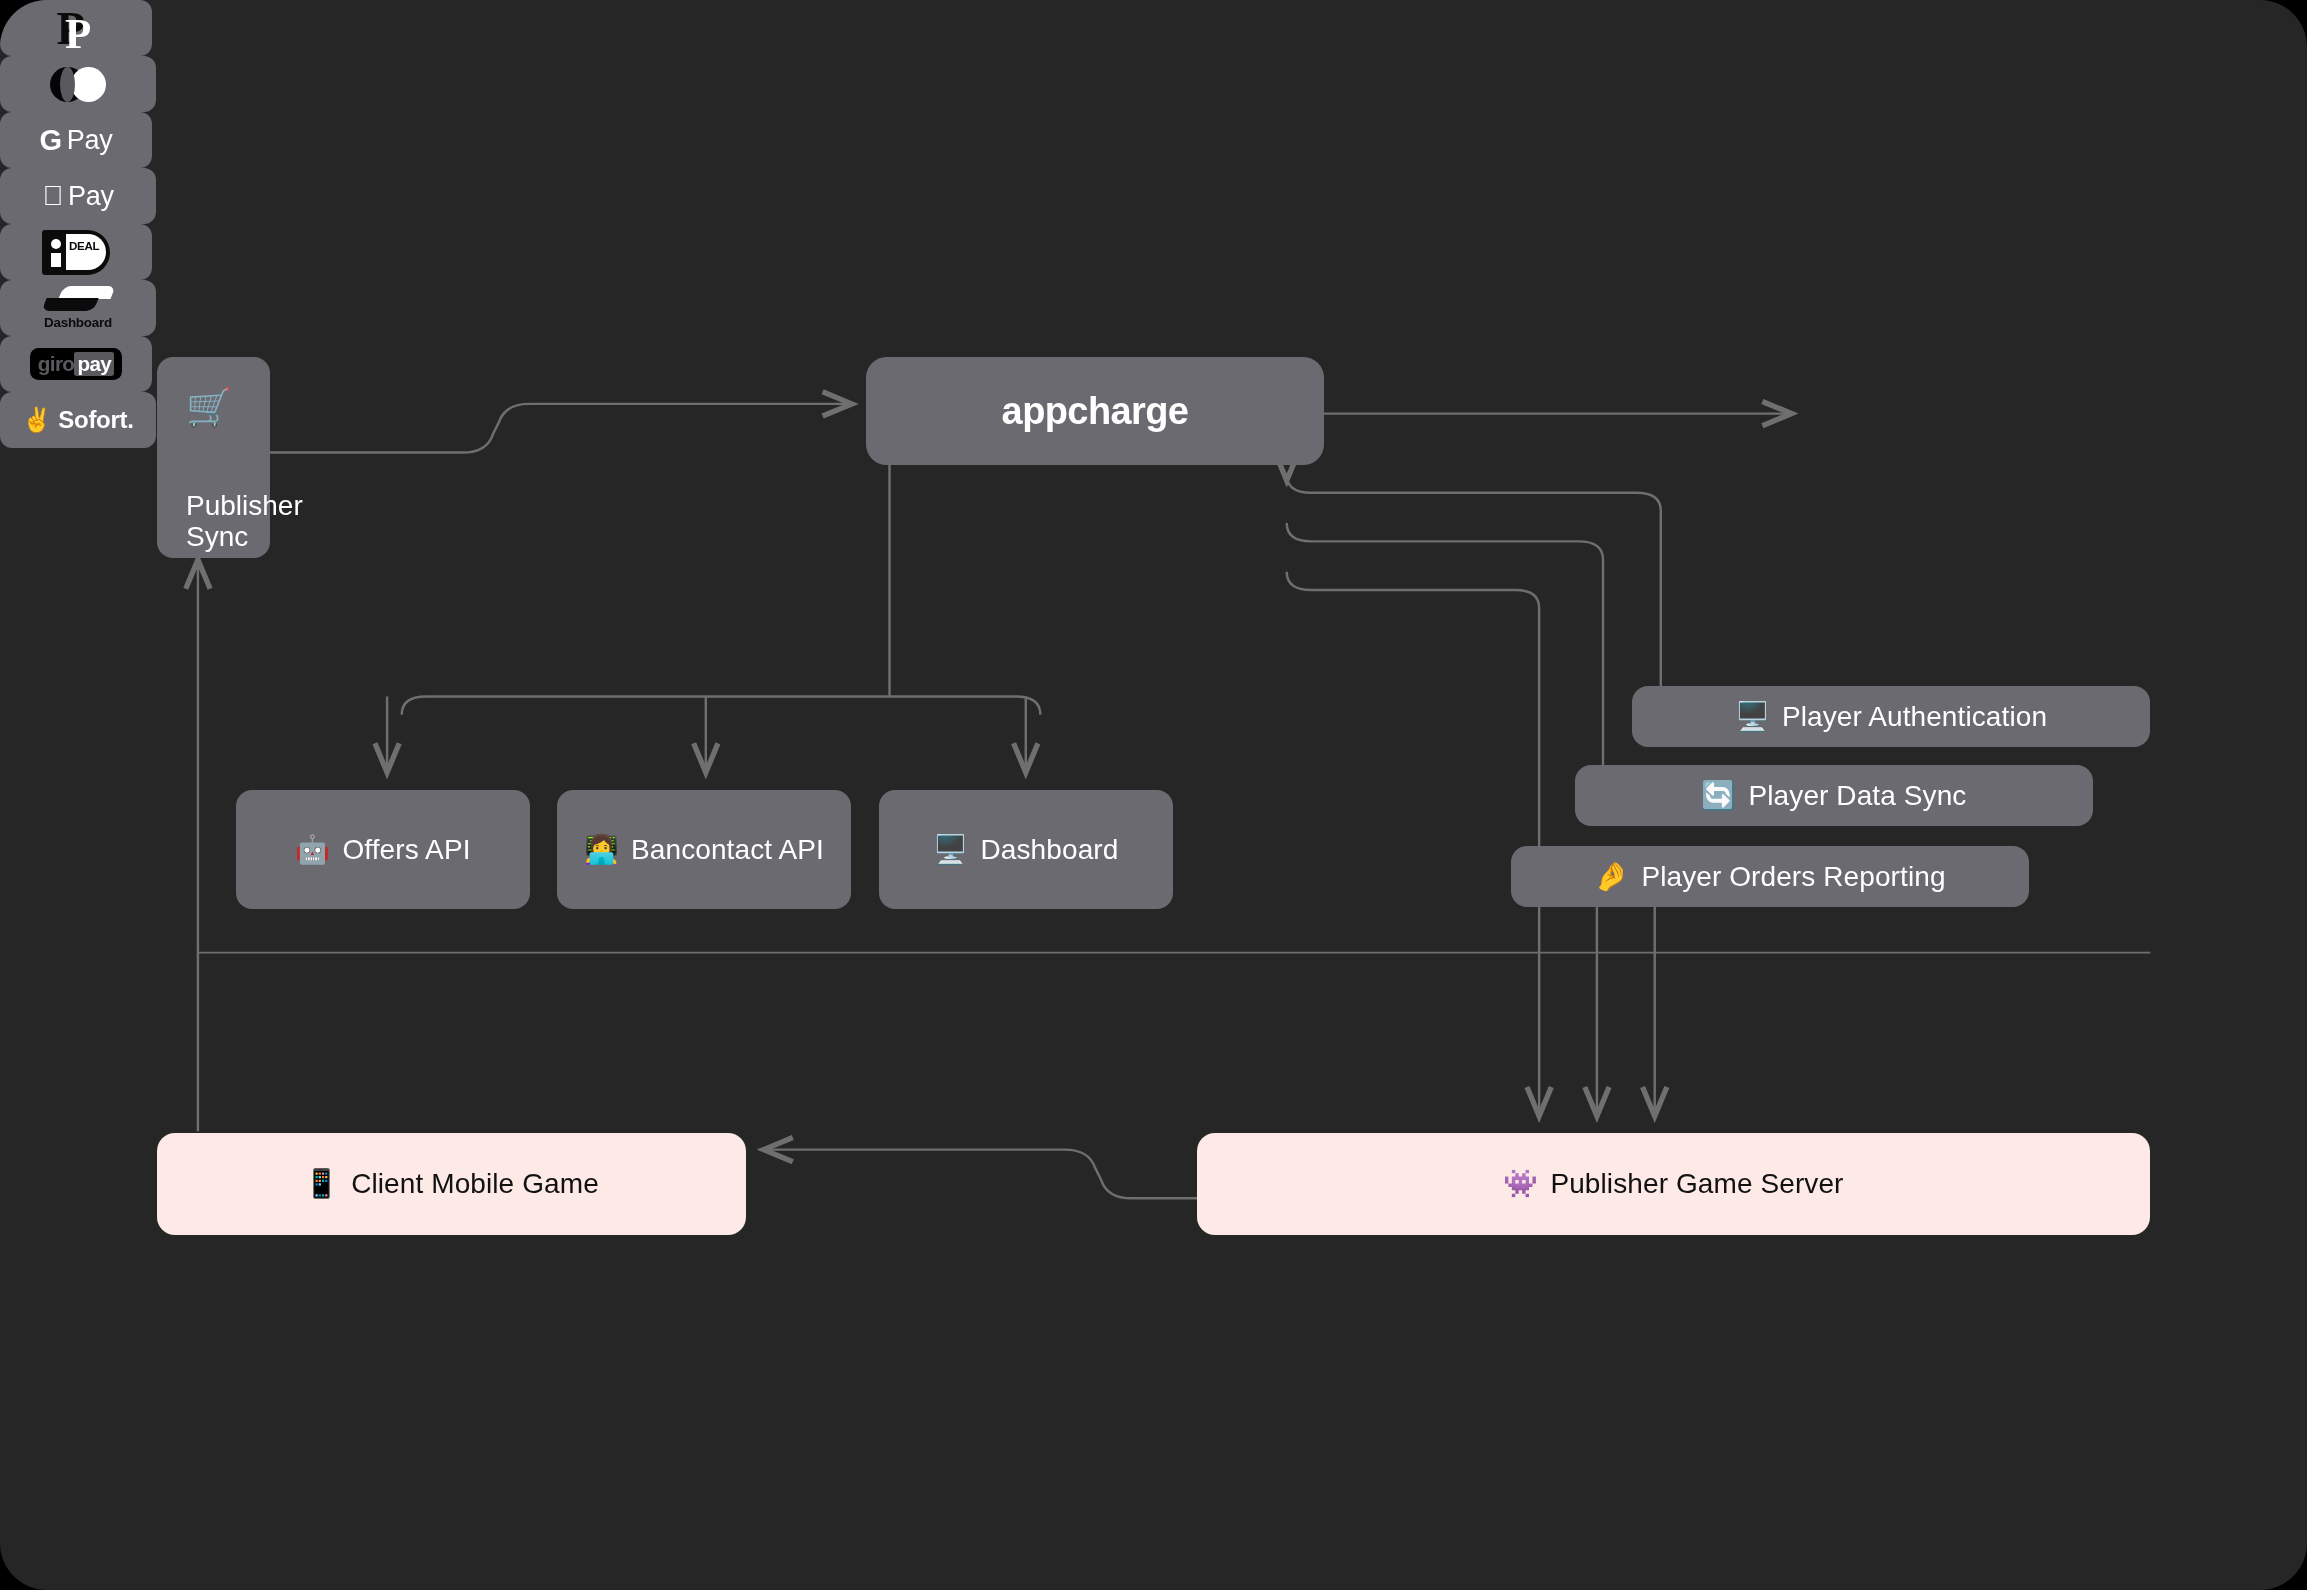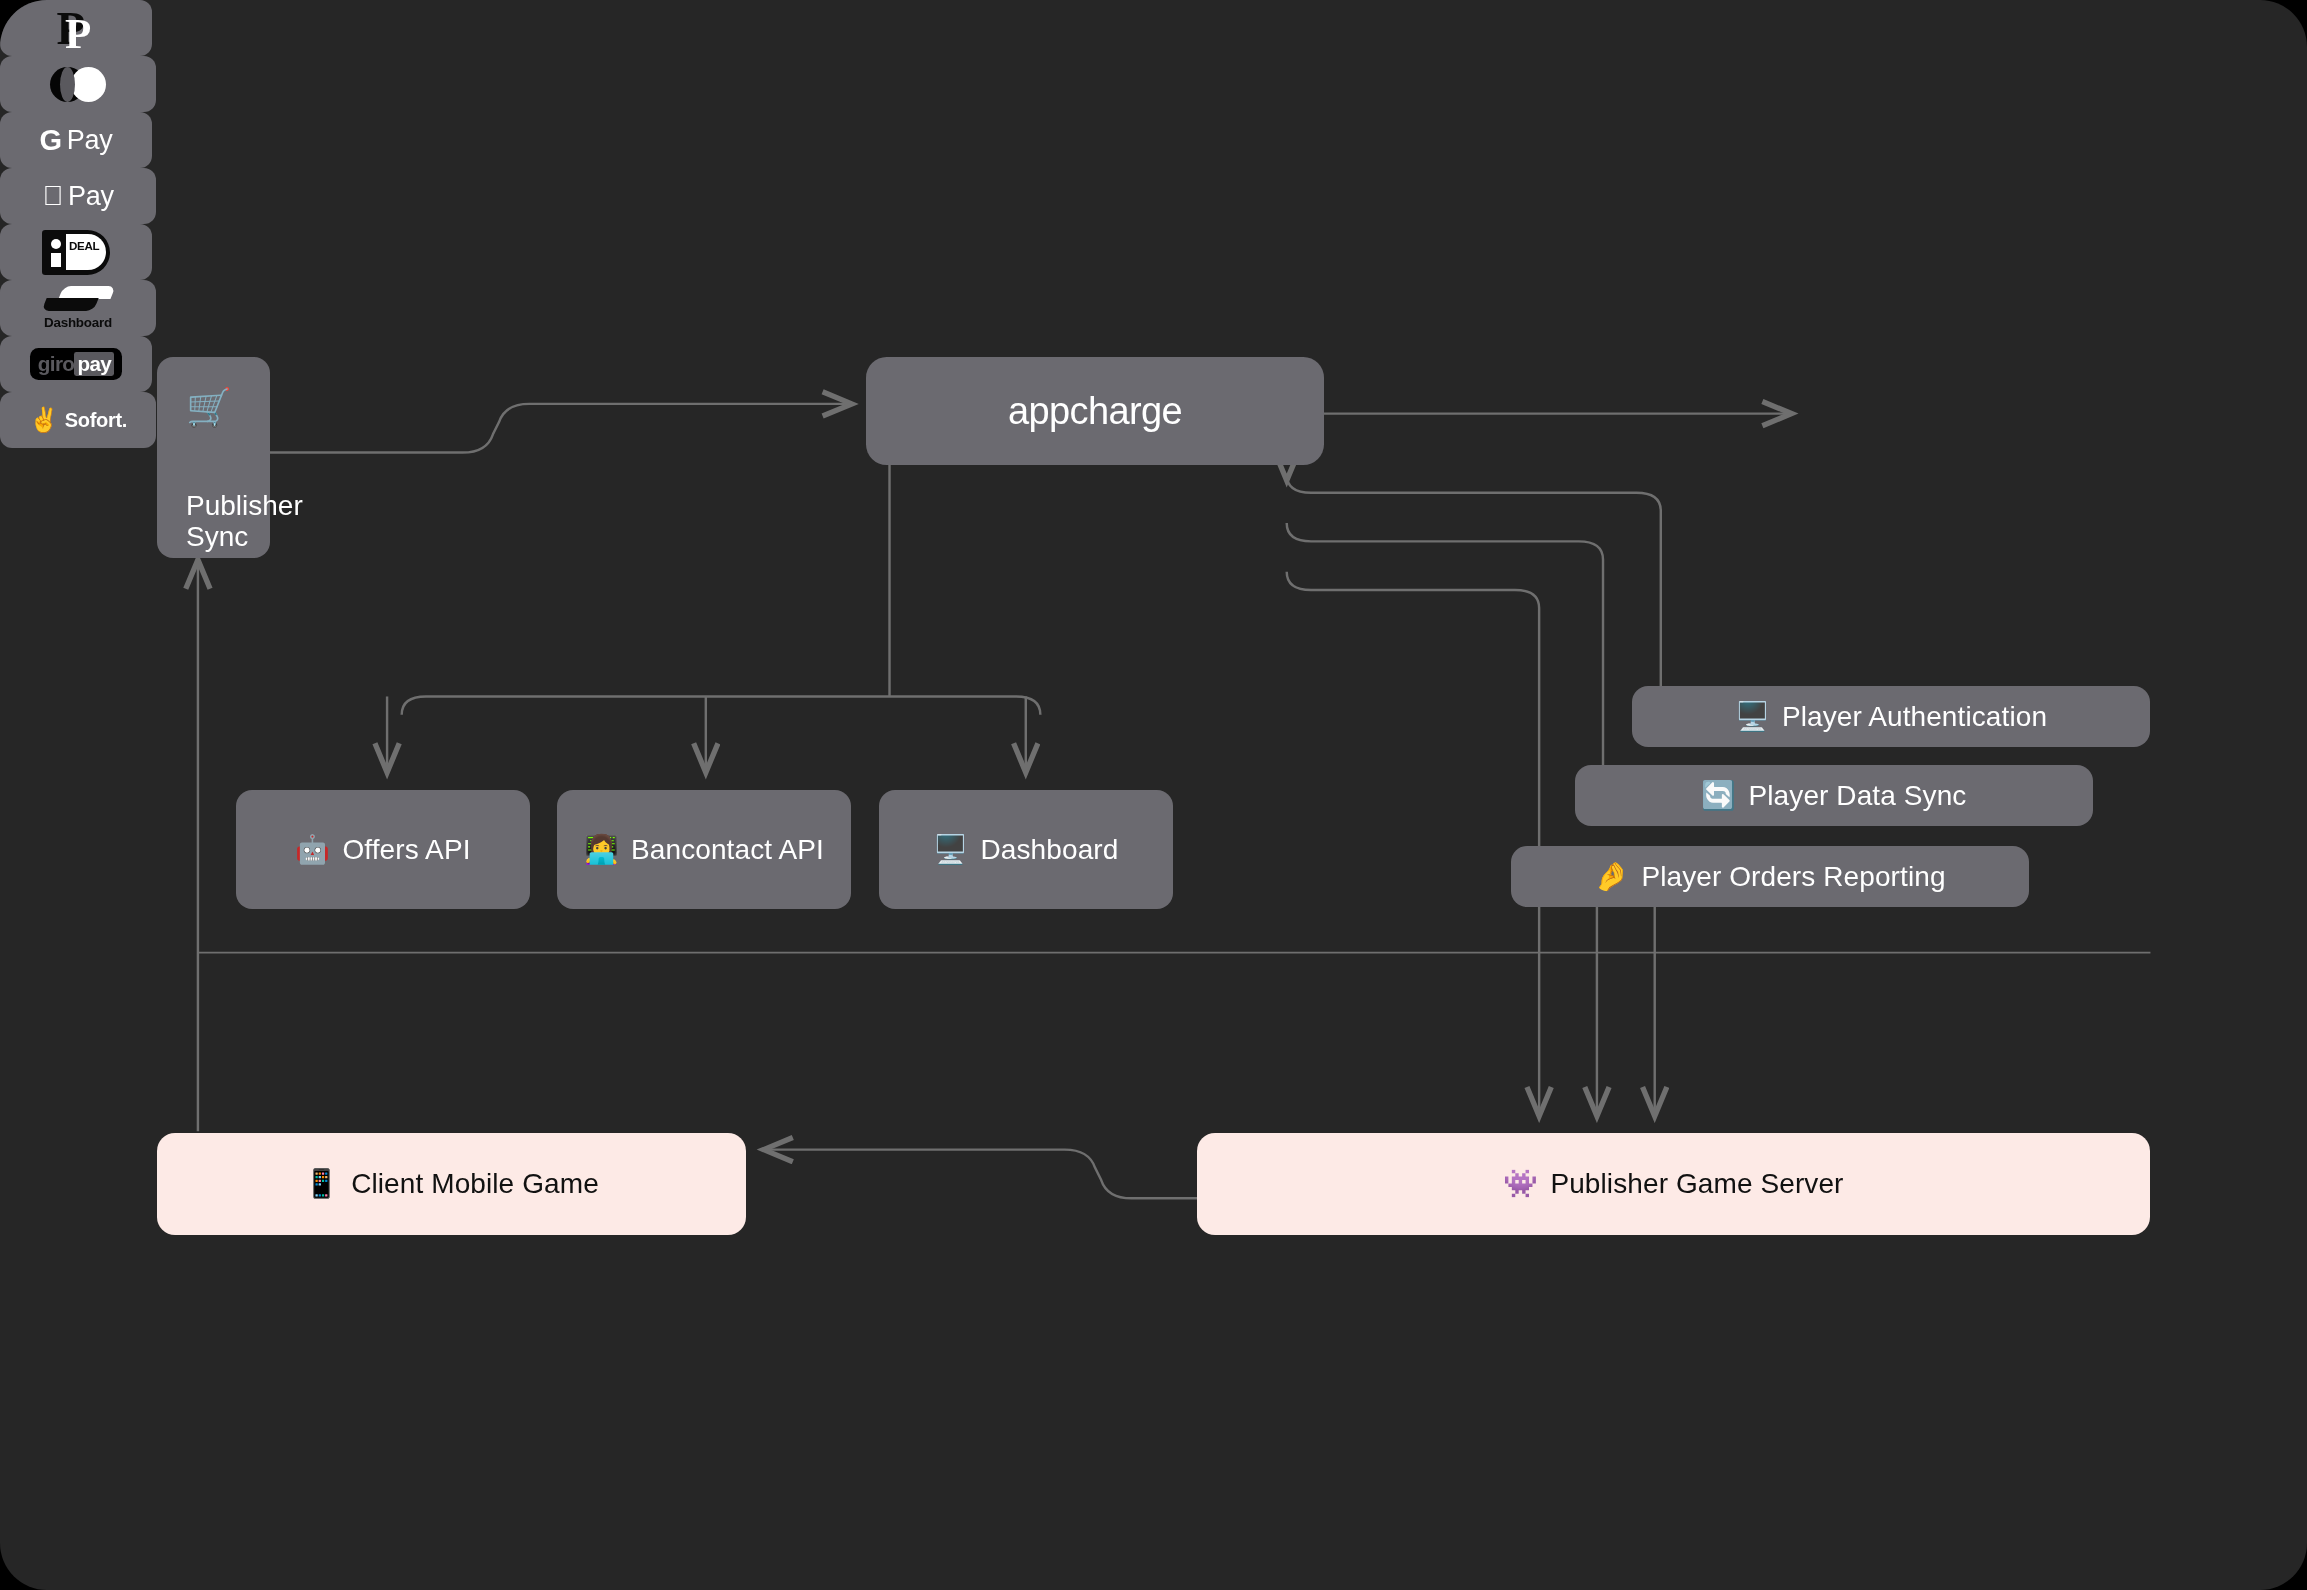--- a/index.html
+++ b/index.html
@@ -5,21 +5,21 @@
   html,body{margin:0;padding:0;background:#000;}
   body{width:2307px;height:1590px;font-family:"Liberation Sans",sans-serif;-webkit-font-smoothing:antialiased;}
   #canvas{position:absolute;left:0;top:0;width:2307px;height:1590px;background:#262626;border-radius:47px;overflow:hidden;}
   #svglayer{position:absolute;left:0;top:0;width:2307px;height:1590px;pointer-events:none;}
   .node{position:absolute;box-sizing:border-box;display:flex;align-items:center;justify-content:center;}
   .gray{background:#6b6a70;border-radius:16px;color:#ffffff;}
   .pink{background:#fdeae6;border-radius:18px;color:#111111;}
   .pay{background:#6b6a70;border-radius:12px;display:flex;align-items:center;justify-content:center;}
   .nodelabel{display:flex;align-items:center;gap:12px;font-size:28px;letter-spacing:0.1px;white-space:nowrap;}
   .emoji{font-size:28px;line-height:1;display:inline-block;font-family:"DejaVu Sans",sans-serif;}
-  .brandlogo{font-size:38px;font-weight:400;letter-spacing:-0.6px;color:#fff;}
+  .brandlogo{font-size:38px;font-weight:700;letter-spacing:-0.6px;color:#fff;}
   .shopbox{flex-direction:column;align-items:flex-start;justify-content:flex-start;padding:32px 29px;}
   .shopbox .emoji{font-size:37px;}
   .shoptitle{font-size:28px;line-height:1.12;margin-top:64px;color:#fff;}
   
   .mc{position:relative;width:56px;height:35px;}
   .mc span{position:absolute;top:0;width:35px;height:35px;border-radius:50%;}
   .mc .l{left:0;background:#050505;}
   .mc .r{right:0;background:#fff;}
   .mc .m{left:10.3px;width:14.6px;background:#5a595e;}
   .gpaytxt{font-size:27px;color:#fff;display:flex;align-items:center;gap:4.9px;letter-spacing:-0.3px;}
@@ -33,21 +33,21 @@
   .banc{display:flex;flex-direction:column;align-items:center;gap:2.4px;}
   .bancmark{position:relative;width:69px;height:27px;}
   .bancmark .b1{position:absolute;left:17px;top:0;width:52px;height:13.4px;background:#fff;border-radius:7.3px 7.3px 0 0;transform:skewX(-22deg);}
   .bancmark .b2{position:absolute;left:0;top:12px;width:52px;height:13.4px;background:#0b0b0b;border-radius:0 0 7.3px 7.3px;transform:skewX(-22deg);}
   .banctxt{font-size:13.4px;font-weight:700;color:#0b0b0b;letter-spacing:-0.2px;}
   .giro{display:flex;align-items:center;background:#000000;border-radius:8.5px;padding:4.3px 7.3px;}
   .giro .g1{font-size:20.7px;font-weight:700;color:#5a595e;letter-spacing:-0.6px;}
   .giro .g2{font-size:20.7px;font-weight:700;color:#ffffff;background:#5a595e;padding:0 3px;border-radius:2.4px;letter-spacing:-0.6px;}
   .sofort{display:flex;align-items:center;gap:6px;}
   .sofort .hand{font-size:24px;font-family:"DejaVu Sans",sans-serif;}
-  .sofort .w{font-size:20px;font-weight:700;color:#fff;letter-spacing:-0.3px;}
+  .sofort .w{font-size:24px;font-weight:700;color:#fff;letter-spacing:-0.3px;}
   .ppmark{position:relative;width:39px;height:47px;}
   .ppmark .back{position:absolute;left:0;top:0;font-size:47px;line-height:47px;font-weight:700;color:#0b0b0b;font-family:"Liberation Serif",serif;}
   .ppmark .front{position:absolute;left:8.5px;top:7.3px;font-size:43px;line-height:43px;font-weight:700;color:#ffffff;font-family:"Liberation Serif",serif;}
   .applemark{font-size:28px;color:#fff;line-height:1;}
 </style>
 </head>
 <body>
 
 <div id="canvas">
 

